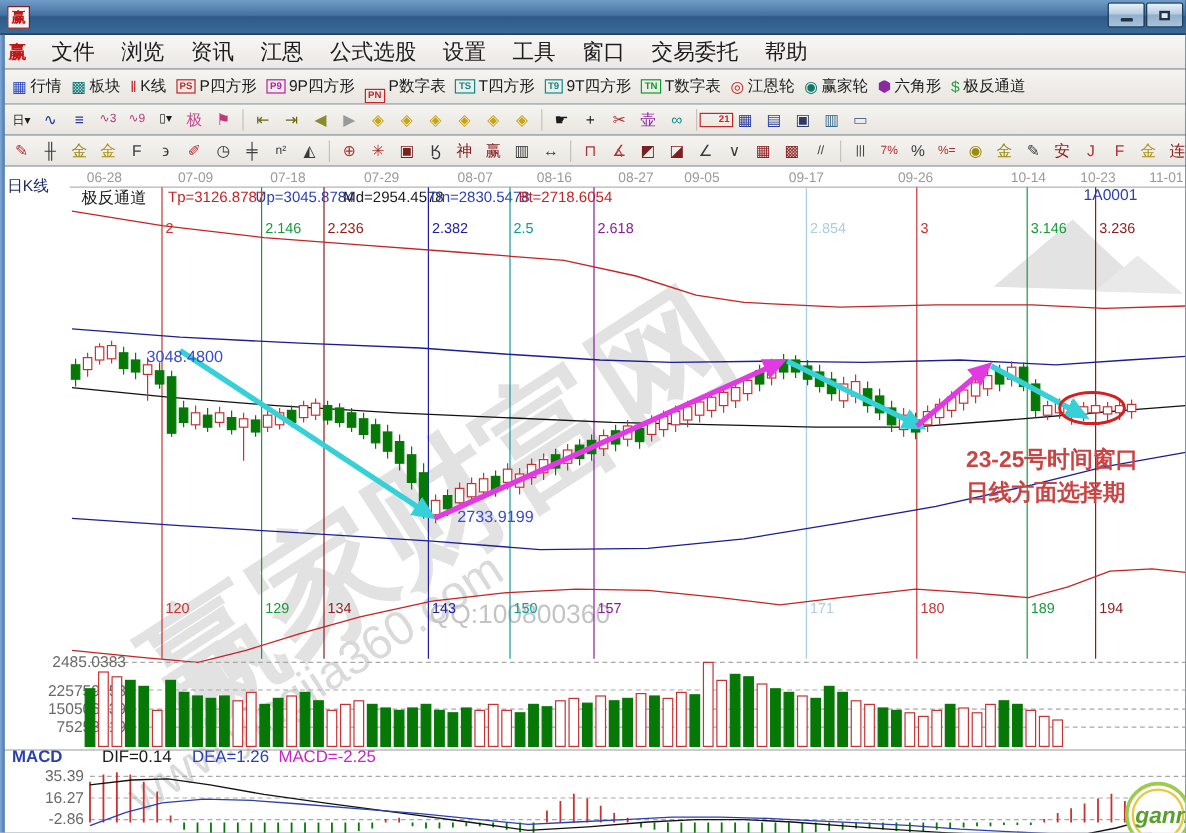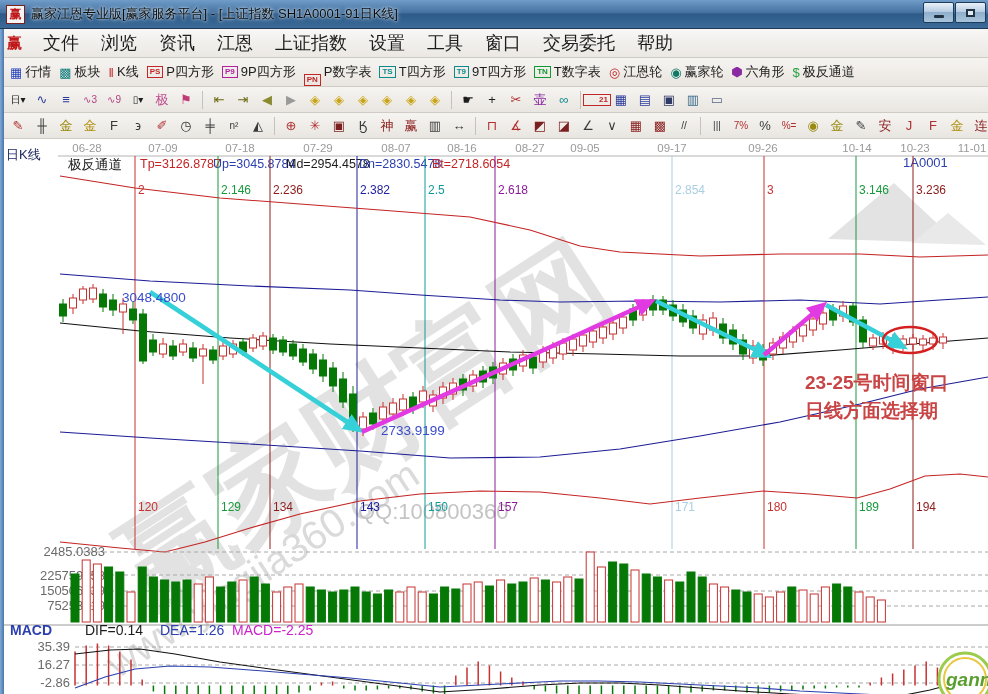--- a/index.html
+++ b/index.html
@@ -33,39 +33,38 @@
   .chart-wrap{position:relative;width:988px;height:559px;background:#ffffff;}
   #chart-svg{position:absolute;left:0;top:0;font-family:"Liberation Sans","DejaVu Sans",sans-serif;}
   .left-strip{position:absolute;left:0;top:29px;width:4px;height:665px;background:linear-gradient(90deg,#7fa9d8,#4b76a6);z-index:20;}
 </style>
 </head>
 <body>
 
 <div class="window">
   <div class="titlebar">
     <span class="app-icon">赢</span>
-    <span class="title">赢家江恩专业版[赢家服务平台] - [上证指数  SH1A0001-91日K线]</span>
     <div class="win-controls">
       <div class="win-btn">
           <span class="min-glyph"></span>
         </div>
       <div class="win-btn">
           <span class="max-glyph"></span>
         </div>
     </div>
   </div>
 
   <div class="menubar">
     <span class="menu-logo">赢</span>
     <div id="menu-items" style="display:flex">
         <div class="menu-item">文件</div>
         <div class="menu-item">浏览</div>
         <div class="menu-item">资讯</div>
         <div class="menu-item">江恩</div>
-        <div class="menu-item">上证指数</div>
+        <div class="menu-item">公式选股</div>
         <div class="menu-item">设置</div>
         <div class="menu-item">工具</div>
         <div class="menu-item">窗口</div>
         <div class="menu-item">交易委托</div>
         <div class="menu-item">帮助</div>
       </div>
   </div>
 
   <div class="toolbar tb1" id="toolbar-main">
       <div class="tb-item">

